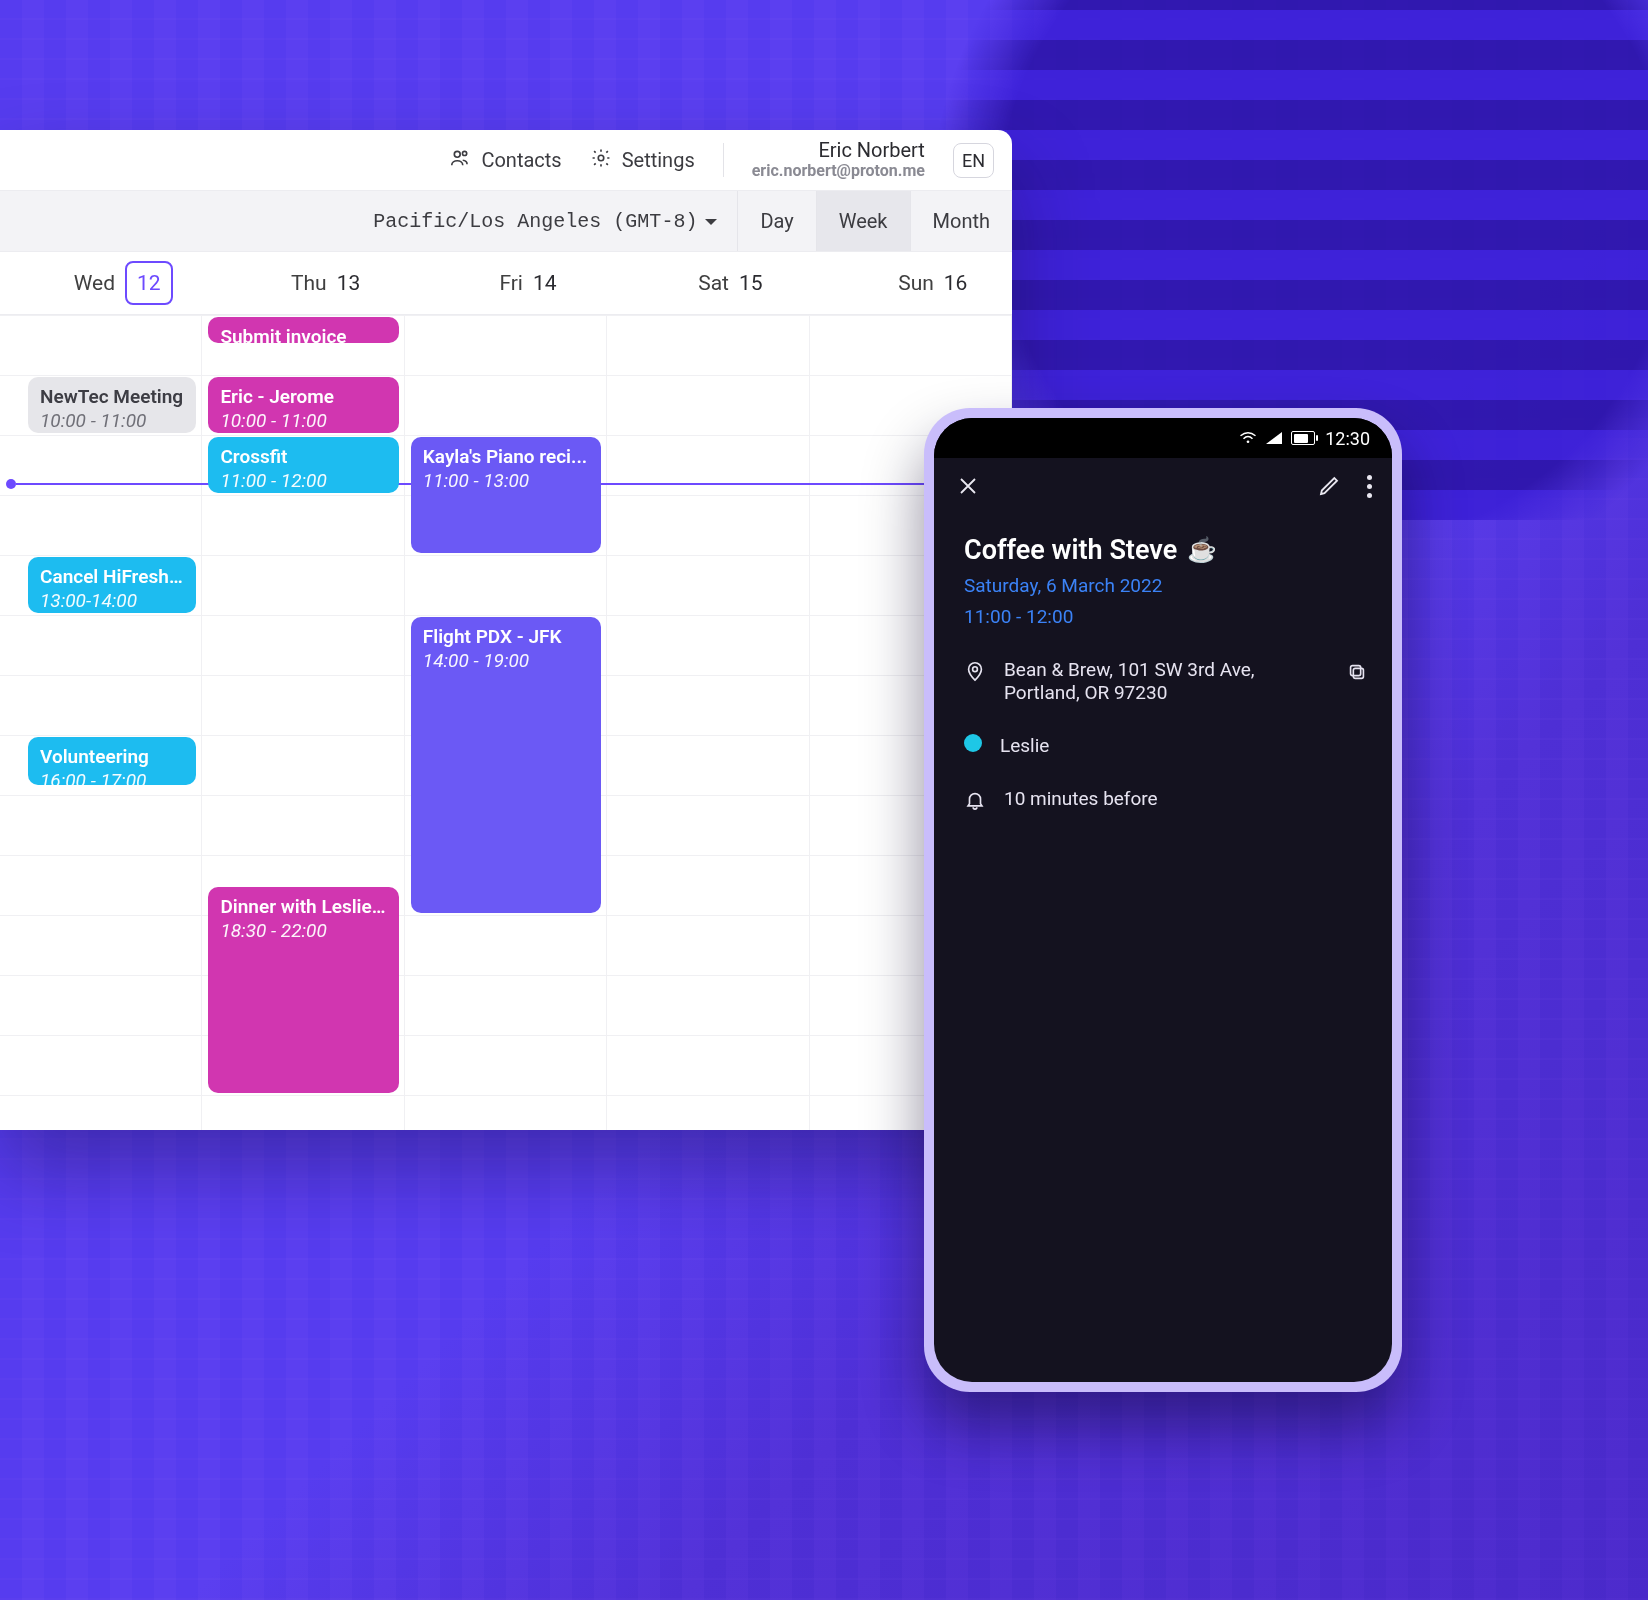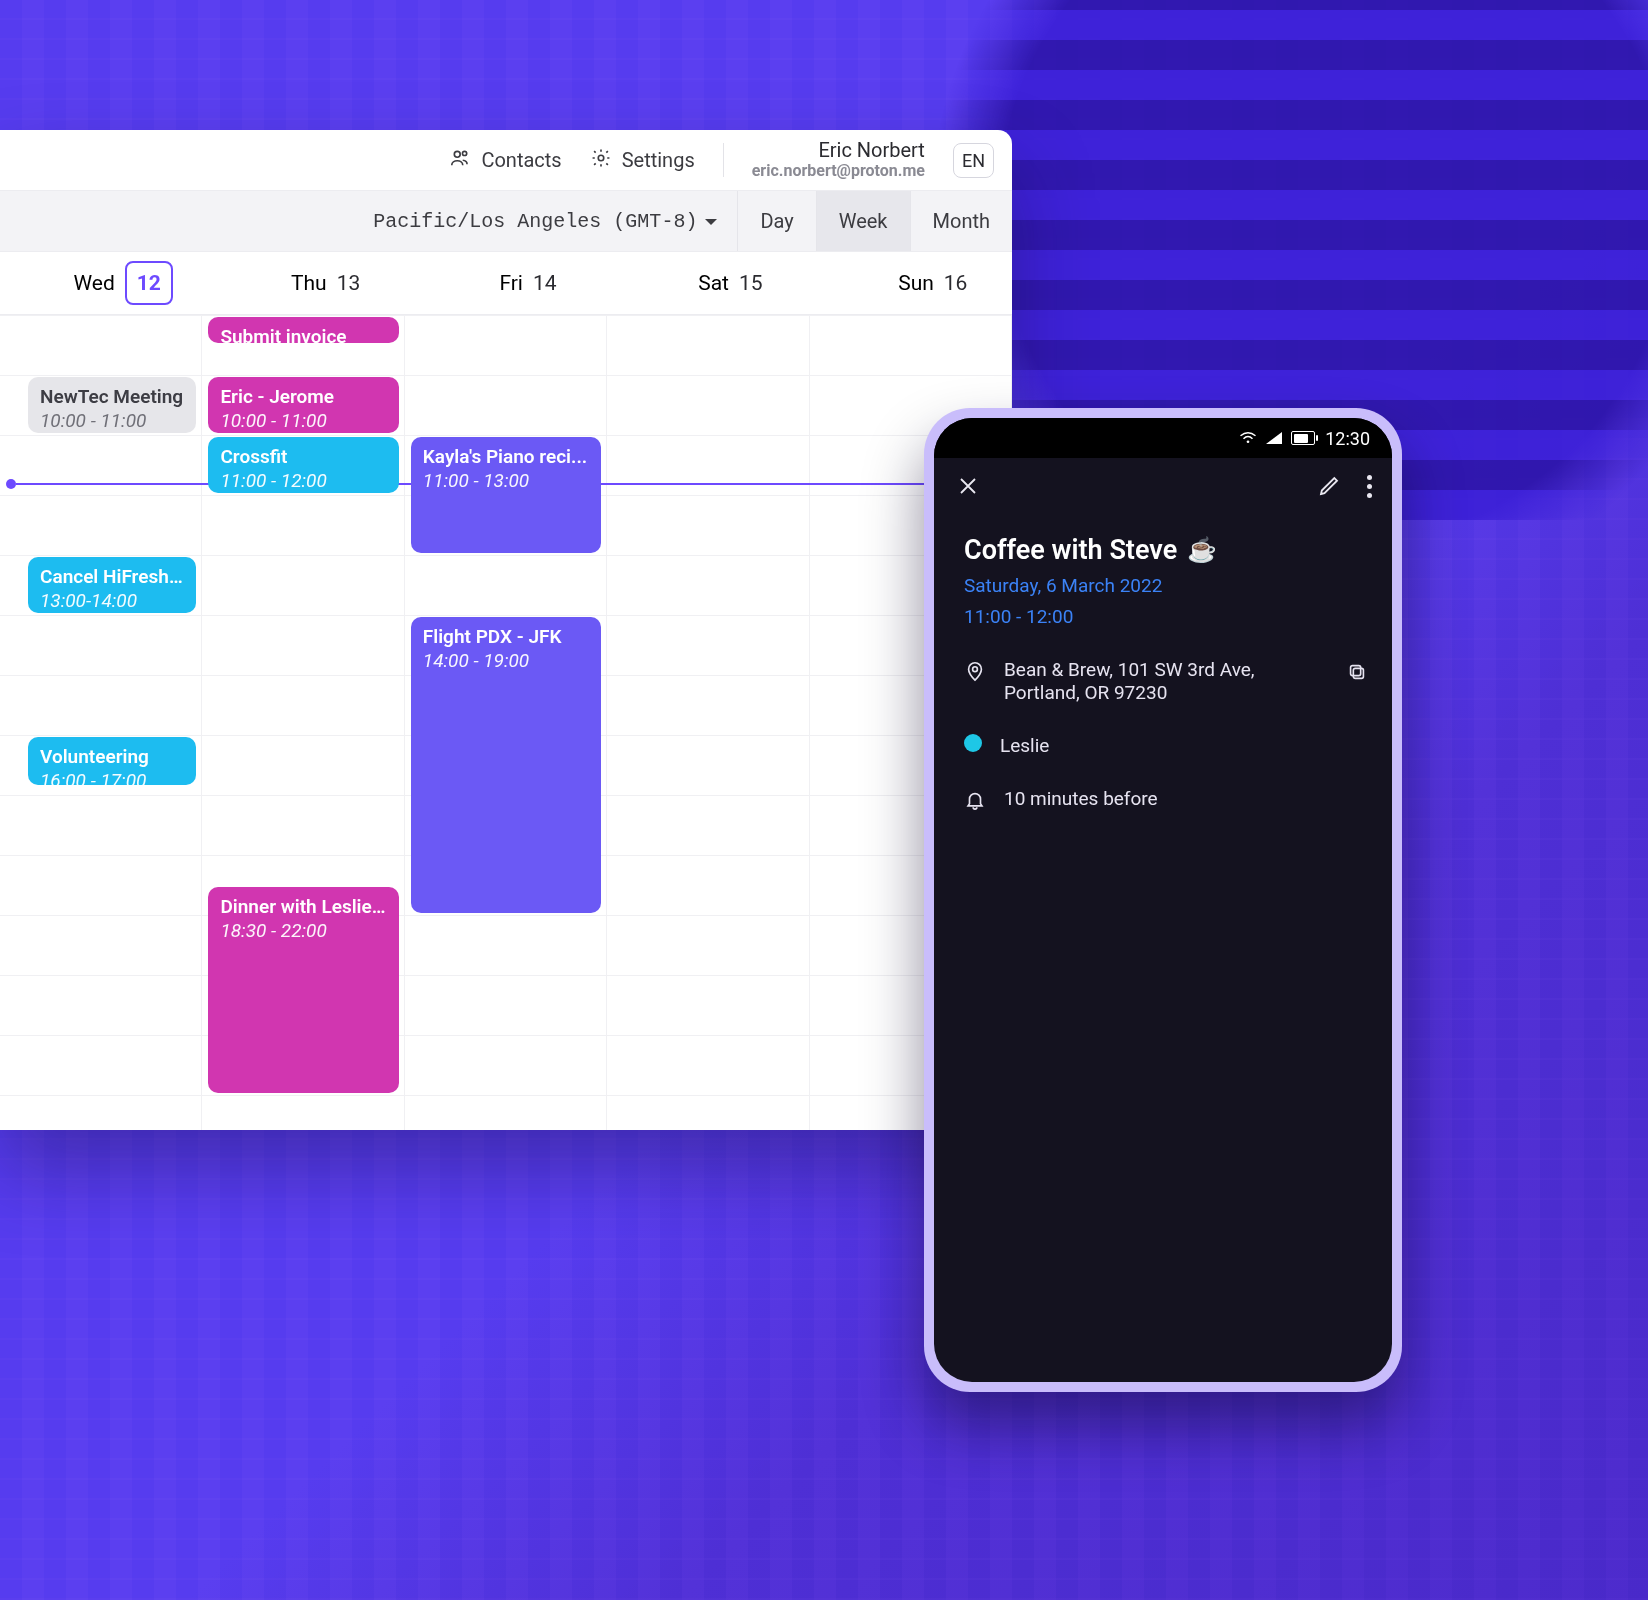--- a/index.html
+++ b/index.html
@@ -47,22 +47,22 @@
 
   .cal-toolbar{height:60px;background:#f3f3f6;display:flex;align-items:center;justify-content:flex-end;gap:0;padding:0;font-size:20px;color:#3c3c41;border-top:1px solid #ececf0;border-bottom:1px solid #ececf0;}
   .tz{display:flex;align-items:center;gap:8px;padding:0 20px;cursor:pointer;font-family:Liberation Mono, monospace;}
   .caret{border:6px solid transparent;border-top-color:#3c3c41;transform:translateY(4px);}
   .seg{display:flex;height:100%;}
   .seg>div{padding:0 22px;display:flex;align-items:center;cursor:pointer;border-left:1px solid #e5e5ea;}
   .seg .active{background:#e7e7ec;}
 
   .day-header{display:grid;grid-template-columns:repeat(5,1fr);height:62px;align-items:center;border-bottom:1px solid #ececf0;}
   .day-cell{text-align:center;font-size:21px;color:#2b2b30;}
-  .day-cell .dow{color:#000000;margin-right:10px;margin-left:44px;}
-  .day-cell.today .dnum{display:inline-block;border:2px solid #6d4aff;border-radius:8px;padding:8px 10px;color:#6d4aff;font-weight:700;}
+  .day-cell .dow{color:#404040;margin-right:10px;margin-left:44px;}
+  .day-cell.today .dnum{display:inline-block;border:2px solid #6d4aff;border-radius:8px;padding:8px 10px;color:#6d4aff;font-weight:400;}
 
   .grid-wrap{position:relative;height:826px;overflow:hidden;}
   .grid-cols{position:absolute;inset:0;display:grid;grid-template-columns:repeat(5,1fr);}
   .grid-cols>div{border-right:1px solid #f0f0f3;}
   .grid-rows{position:absolute;inset:0;}
   .grid-rows>div{position:absolute;left:0;right:0;height:1px;background:#f0f0f3;}
   .now-line{position:absolute;left:16px;right:0;height:2px;background:#6d4aff;}
   .now-line::before{content:"";position:absolute;left:-10px;top:-4px;width:10px;height:10px;border-radius:50%;background:#6d4aff;}
 
   .ev{position:absolute;border-radius:10px;color:#fff;padding:8px 12px;box-sizing:border-box;font-size:19px;line-height:1.25;overflow:hidden;cursor:pointer;}

